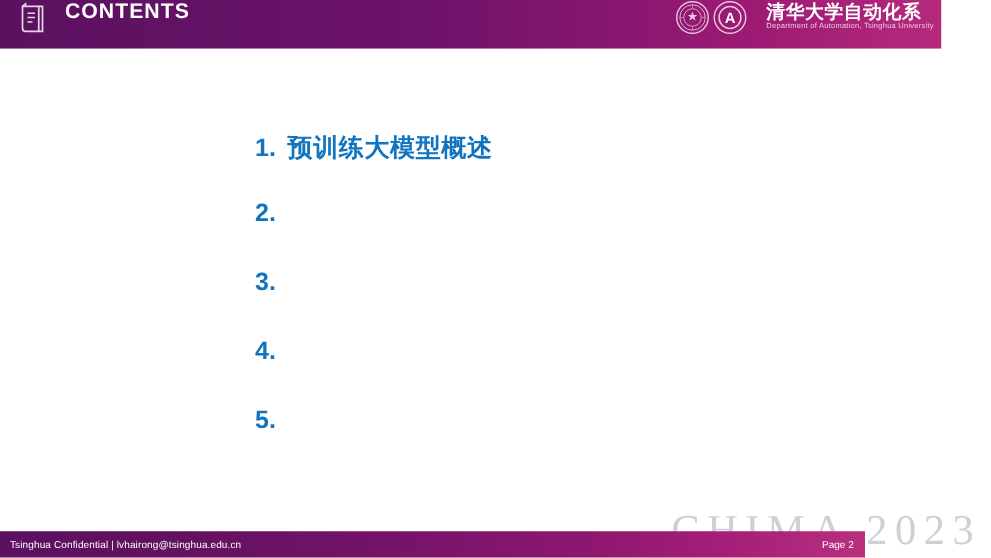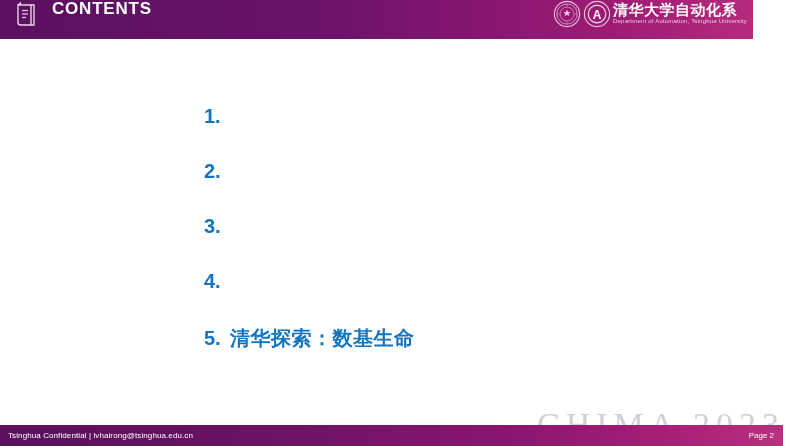--- a/index.html
+++ b/index.html
@@ -59,21 +59,21 @@
   }
   .seal {
     width: 28px; height: 28px;
     flex: 0 0 auto;
     margin-right: 2px;
   }
   .brand-text {
     display: flex;
     flex-direction: column;
     justify-content: center;
-    margin-left: 0;
+    margin-left: 13px;
   }
   .brand-cn {
     color: #ffffff;
     font-size: 15px;
     font-weight: bold;
     line-height: 1.05;
     white-space: nowrap;
     letter-spacing: 0.5px;
   }
   .brand-en {
@@ -125,21 +125,21 @@
     letter-spacing: 6px;
     color: #cfcfd6;
     white-space: nowrap;
     z-index: 1;
   }
 
   
   .footer {
     position: absolute;
     left: 0; top: 425px;
-    width: 783px;
+    width: 692px;
     height: 21px;
     background: linear-gradient(to right,
         #5b1060 0%,
         #62115f 20%,
         #751368 45%,
         #8d1770 68%,
         #a61f78 85%,
         #b9307f 100%);
     display: flex;
     align-items: center;
@@ -203,37 +203,37 @@
       <div class="brand-en">Department of Automation, Tsinghua University</div>
     </div>
   </div>
 </div>
 
 <div class="content">
   <div class="toc">
 
     <div class="toc-item">
       <span class="toc-num">1.</span>
+      <span class="toc-label">预训练大模型概述</span>
     </div>
 
     <div class="toc-item">
       <span class="toc-num">2.</span>
     </div>
 
     <div class="toc-item">
       <span class="toc-num">3.</span>
     </div>
 
     <div class="toc-item">
       <span class="toc-num">4.</span>
     </div>
 
     <div class="toc-item">
       <span class="toc-num">5.</span>
-      <span class="toc-label">清华探索：数基生命</span>
     </div>
 
   </div>
 </div>
 
 <div class="watermark">CHIMA 2023</div>
 
 <div class="footer">
   <div class="footer-note">Tsinghua Confidential | lvhairong@tsinghua.edu.cn</div>
   <div class="footer-spacer"></div>

